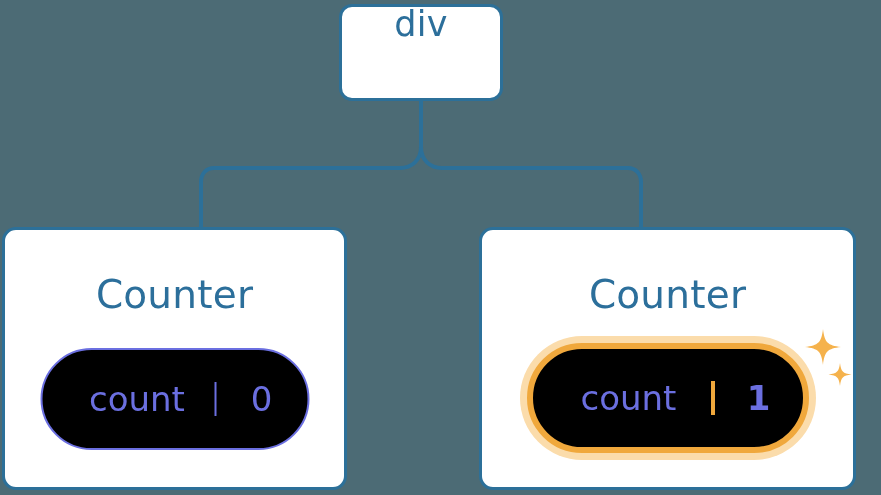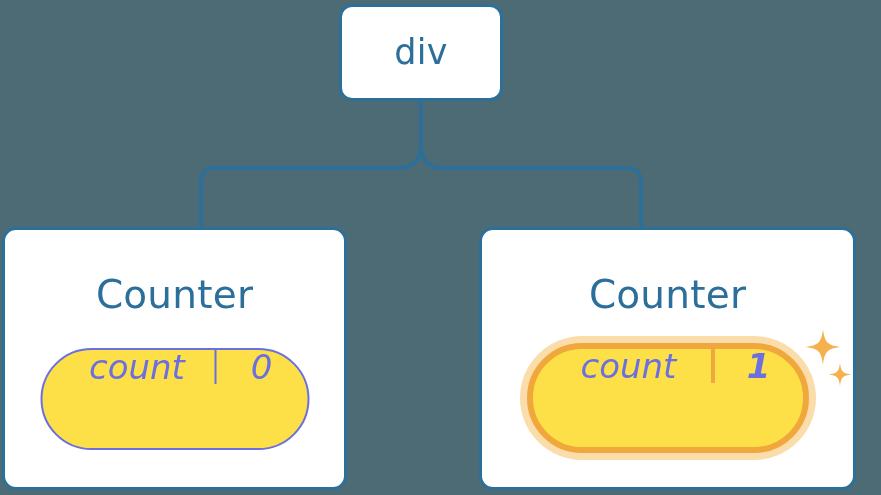--- a/index.html
+++ b/index.html
@@ -40,21 +40,20 @@
     border-radius: 14px;
   }
 
   #root-node {
     left: 339px;
     top: 4px;
     width: 164px;
     height: 97px;
     border-radius: 13px;
     display: flex;
-    align-items: center;
     justify-content: center;
   }
   .root-label {
     color: #2c6f9b;
     font-size: 35px;
     line-height: 1;
     letter-spacing: .2px;
   }
 
   #left-node {
@@ -86,28 +85,27 @@
   .pill-wrap {
     position: absolute;
     left: 50%;
     transform: translateX(-50%);
     top: 118px;
   }
 
   .pill {
     position: relative;
     display: flex;
-    align-items: flex-start;
+    align-items: center;
     box-sizing: border-box;
-    background: #fde047;
+    background: #000000;
     border: 2px solid #6b6fe0;
     border-radius: 999px;
     height: 102px;
     overflow: hidden;
-    font-style: italic;
   }
   .pill-key,
   .pill-val {
     display: flex;
     align-items: center;
     justify-content: center;
     color: #6b6fe0;
     font-size: 34px;
     line-height: 1;
     box-sizing: border-box;

